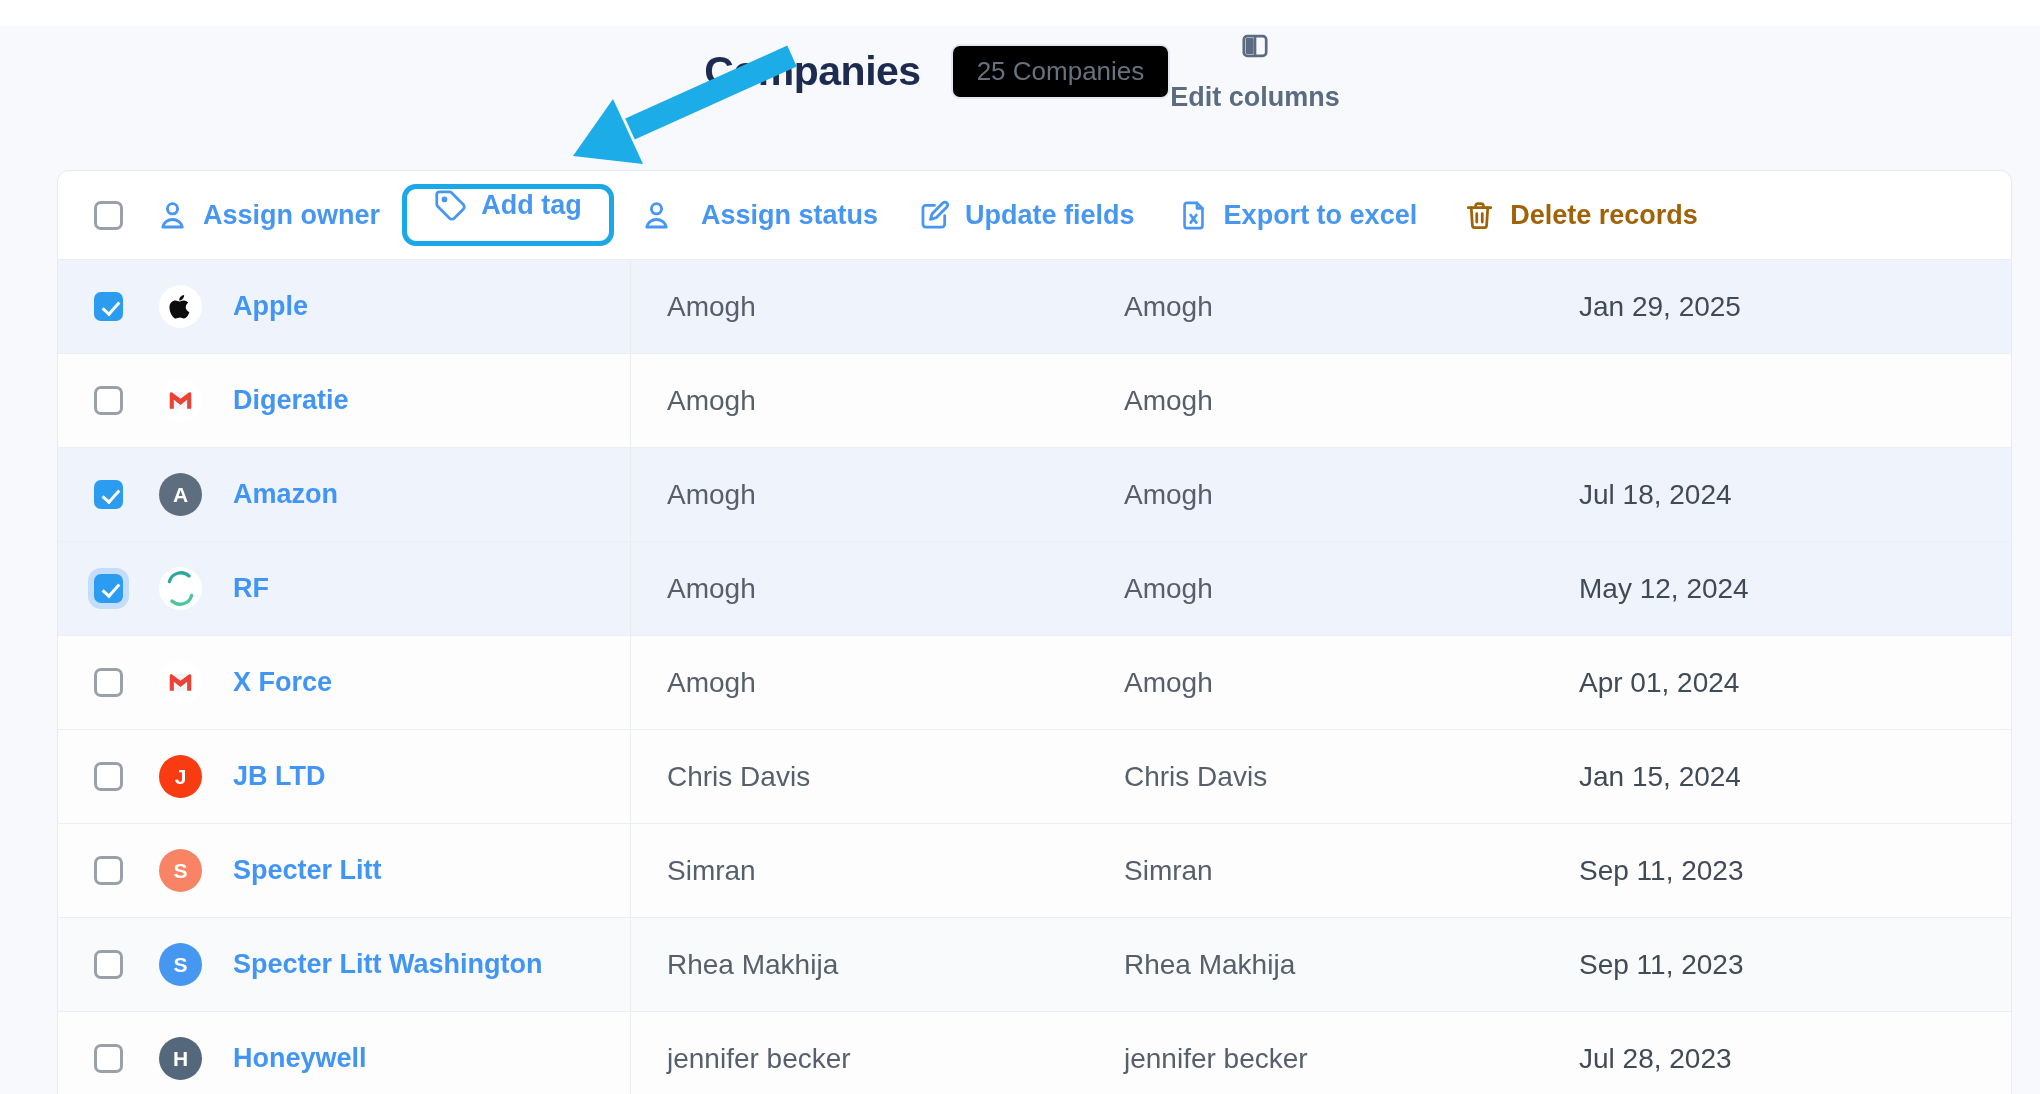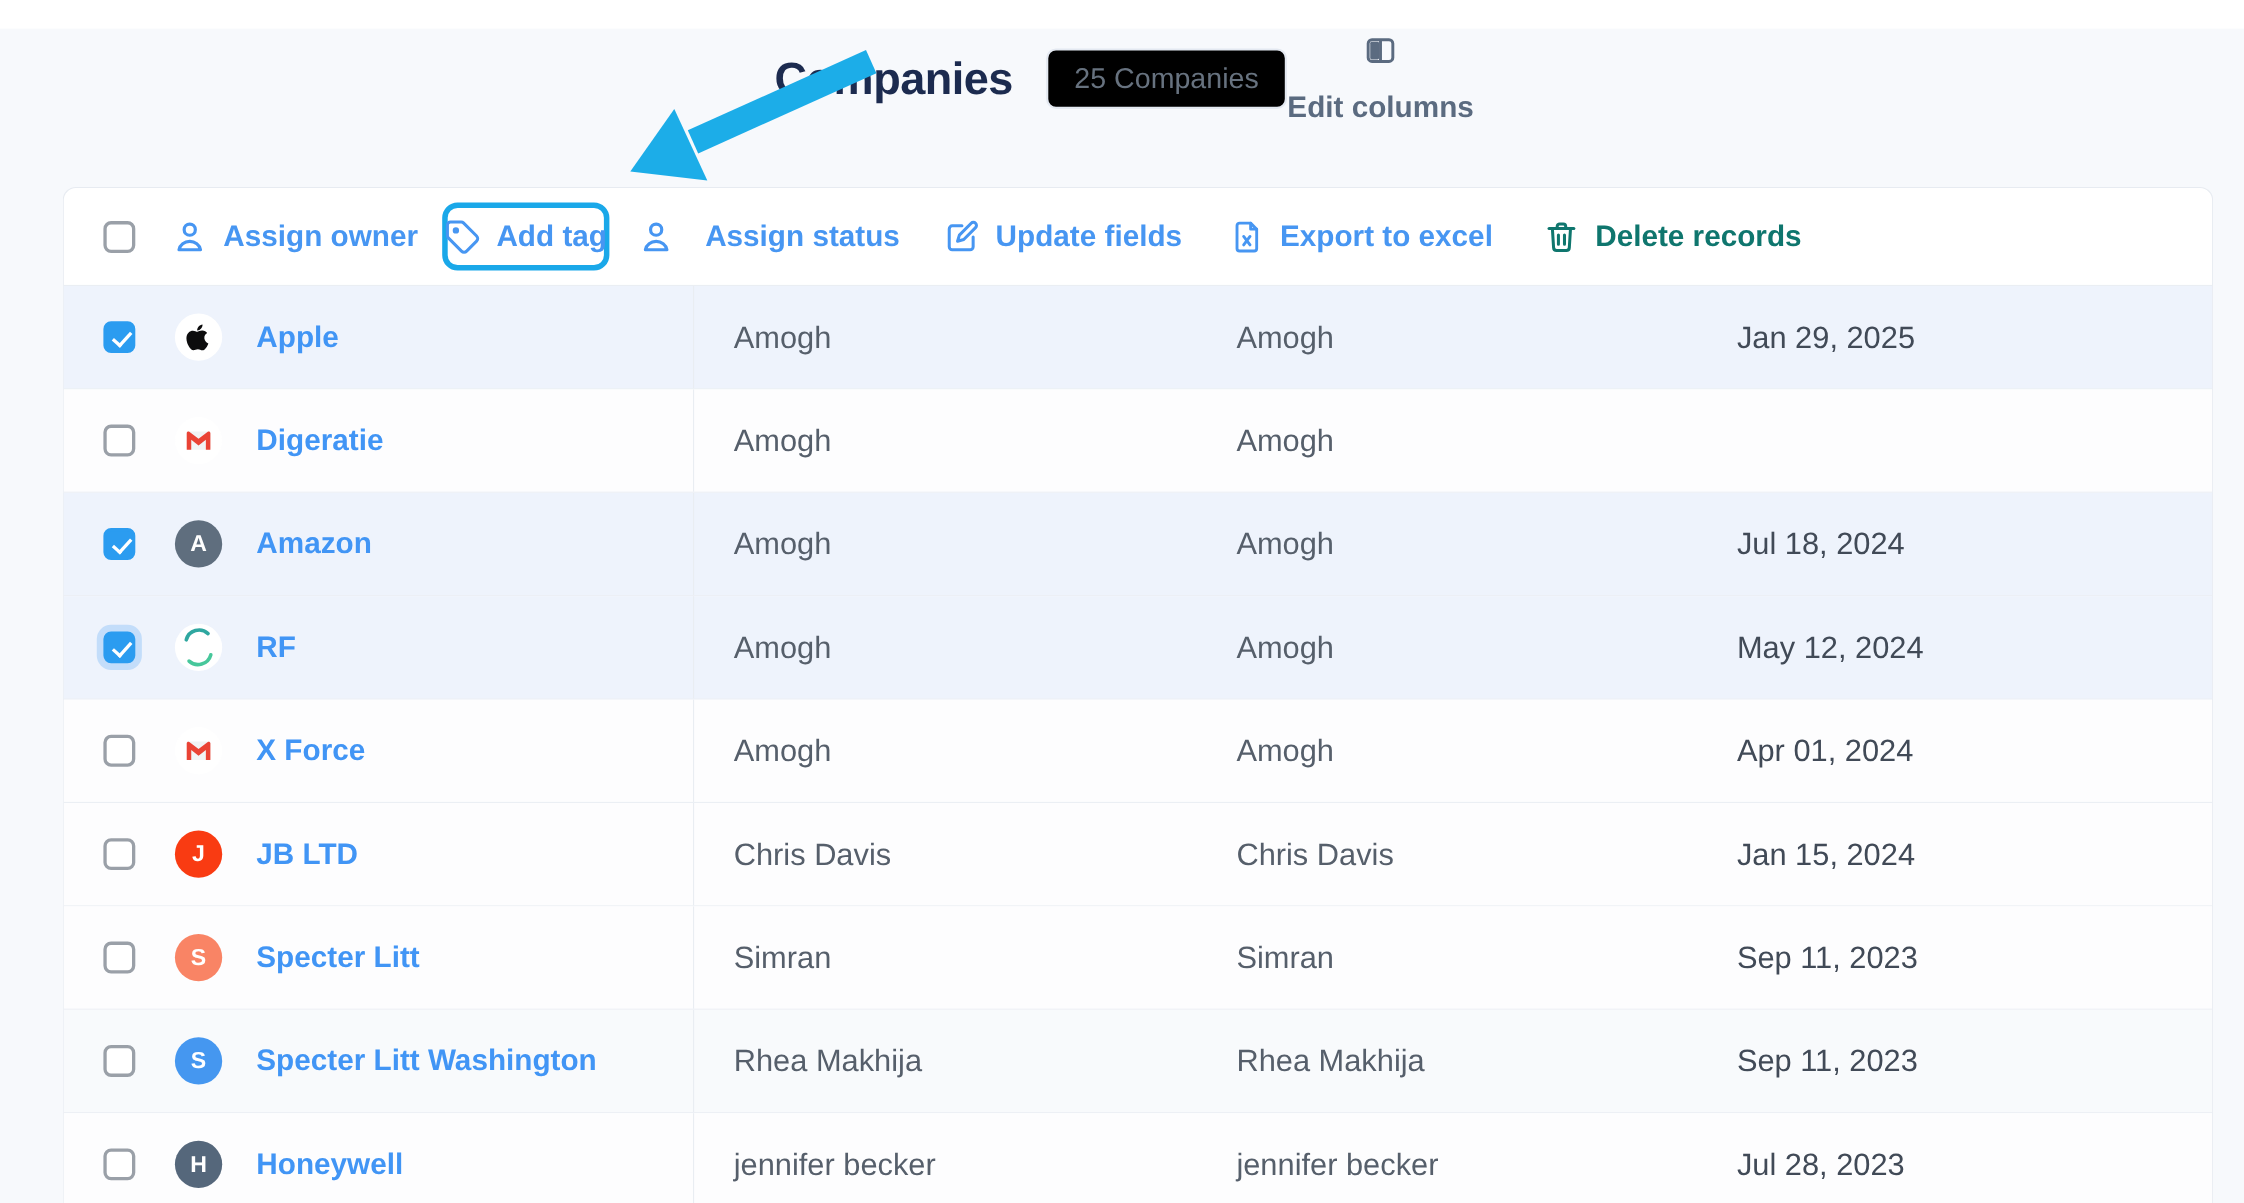--- a/index.html
+++ b/index.html
@@ -28,23 +28,23 @@
   
   .panel{position:absolute;left:57px;top:155px;width:1955px;height:939px;
     background:#ffffff;border:1px solid #e7ebf1;border-bottom:none;
     border-radius:12px 12px 0 0;box-sizing:border-box;margin-top:15px;}
 
   
   .toolbar{height:88px;display:flex;align-items:center;border-bottom:1px solid #eaeef3;}
   .tb-item{display:flex;align-items:center;gap:14px;font-size:27px;font-weight:700;
     color:#4796f2;cursor:pointer;white-space:nowrap;}
   .tb-item svg{width:33px;height:33px;display:block;}
-  .tb-item.danger{color:#0f766e;}
-  .tb-highlight{display:flex;align-items:center;justify-content:center;
-    width:152px;height:62px;margin:0 18px 0 22px;
+  .tb-item.danger{color:#a16207;}
+  .tb-highlight{display:flex;align-items:flex-start;justify-content:center;
+    width:212px;height:62px;margin:0 18px 0 22px;
     border:5px solid #1aa8e9;border-radius:14px;background:#ffffff;box-sizing:border-box;}
   .m-owner{margin-left:33px;}
   .m-status{margin-left:8px;gap:28px;}
   .m-update{margin-left:40px;}
   .m-export{margin-left:42px;}
   .m-delete{margin-left:46px;}
 
   
   .cb{width:29px;height:29px;border-radius:7px;border:3px solid #9aa0a8;background:#fff;
     box-sizing:border-box;position:relative;flex:none;cursor:pointer;}

